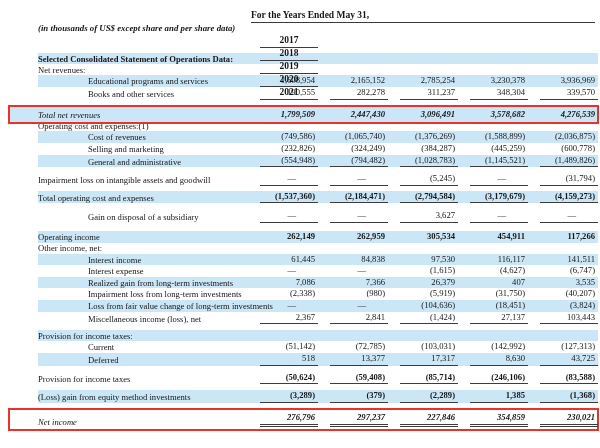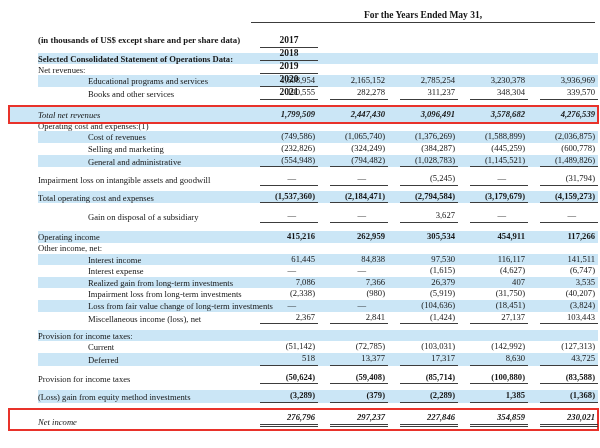--- a/index.html
+++ b/index.html
@@ -4,26 +4,26 @@
 <style>
   html,body{margin:0;padding:0;background:#ffffff;}
   .page{
     position:relative;width:600px;height:448px;overflow:hidden;background:#fff;
     font-family:"Liberation Serif","DejaVu Serif",serif;color:#161616;
     padding-top:8px;box-sizing:border-box;
   }
   
   .thead{position:relative;height:40px;}
   .caption{
-    position:absolute;left:38px;bottom:3px;width:215px;
-    font-size:8.8px;line-height:10px;font-weight:bold;white-space:nowrap;
+    position:absolute;left:38px;bottom:15px;width:215px;
+    font-size:8.8px;line-height:10px;font-weight:bold;font-style:italic;white-space:nowrap;
   }
   .years{position:absolute;left:248px;top:2px;width:350px;}
   .span-label{
-    font-size:9.5px;font-weight:bold;text-align:center;
+    font-size:9.5px;font-weight:bold;
     border-bottom:1px solid #3c3c3c;padding-bottom:2px;margin:0 3px;
   }
   .year-cells{display:flex;margin-top:12px;flex-direction:column;}
   .ycell{width:70px;flex:none;}
   .yu{
     margin-left:12px;text-align:center;font-weight:bold;font-size:9.5px;
     border-bottom:1px solid #3c3c3c;padding-bottom:2px;
   }
   
   .tbody{padding:5px 2px 0 38px;}
@@ -295,21 +295,21 @@
           <div class="u us dash">—</div>
         </div>
         <div class="cell">
           <div class="u us dash">—</div>
         </div>
       </div>
       <div class="spacer" style="height: 8px;"></div>
       <div class="row blue boldnums">
         <div class="lab">Operating income</div>
         <div class="cell">
-          <div class="u">415,216</div>
+          <div class="u">262,149</div>
         </div>
         <div class="cell">
           <div class="u">262,959</div>
         </div>
         <div class="cell">
           <div class="u">305,534</div>
         </div>
         <div class="cell">
           <div class="u">454,911</div>
         </div>
@@ -504,21 +504,21 @@
         <div class="cell">
           <div class="u us">(50,624)</div>
         </div>
         <div class="cell">
           <div class="u us">(59,408)</div>
         </div>
         <div class="cell">
           <div class="u us">(85,714)</div>
         </div>
         <div class="cell">
-          <div class="u us">(100,880)</div>
+          <div class="u us">(246,106)</div>
         </div>
         <div class="cell">
           <div class="u us">(83,588)</div>
         </div>
       </div>
       <div class="spacer" style="height: 6px;"></div>
       <div class="row blue boldnums">
         <div class="lab">(Loss) gain from equity method investments</div>
         <div class="cell">
           <div class="u us">(3,289)</div>

